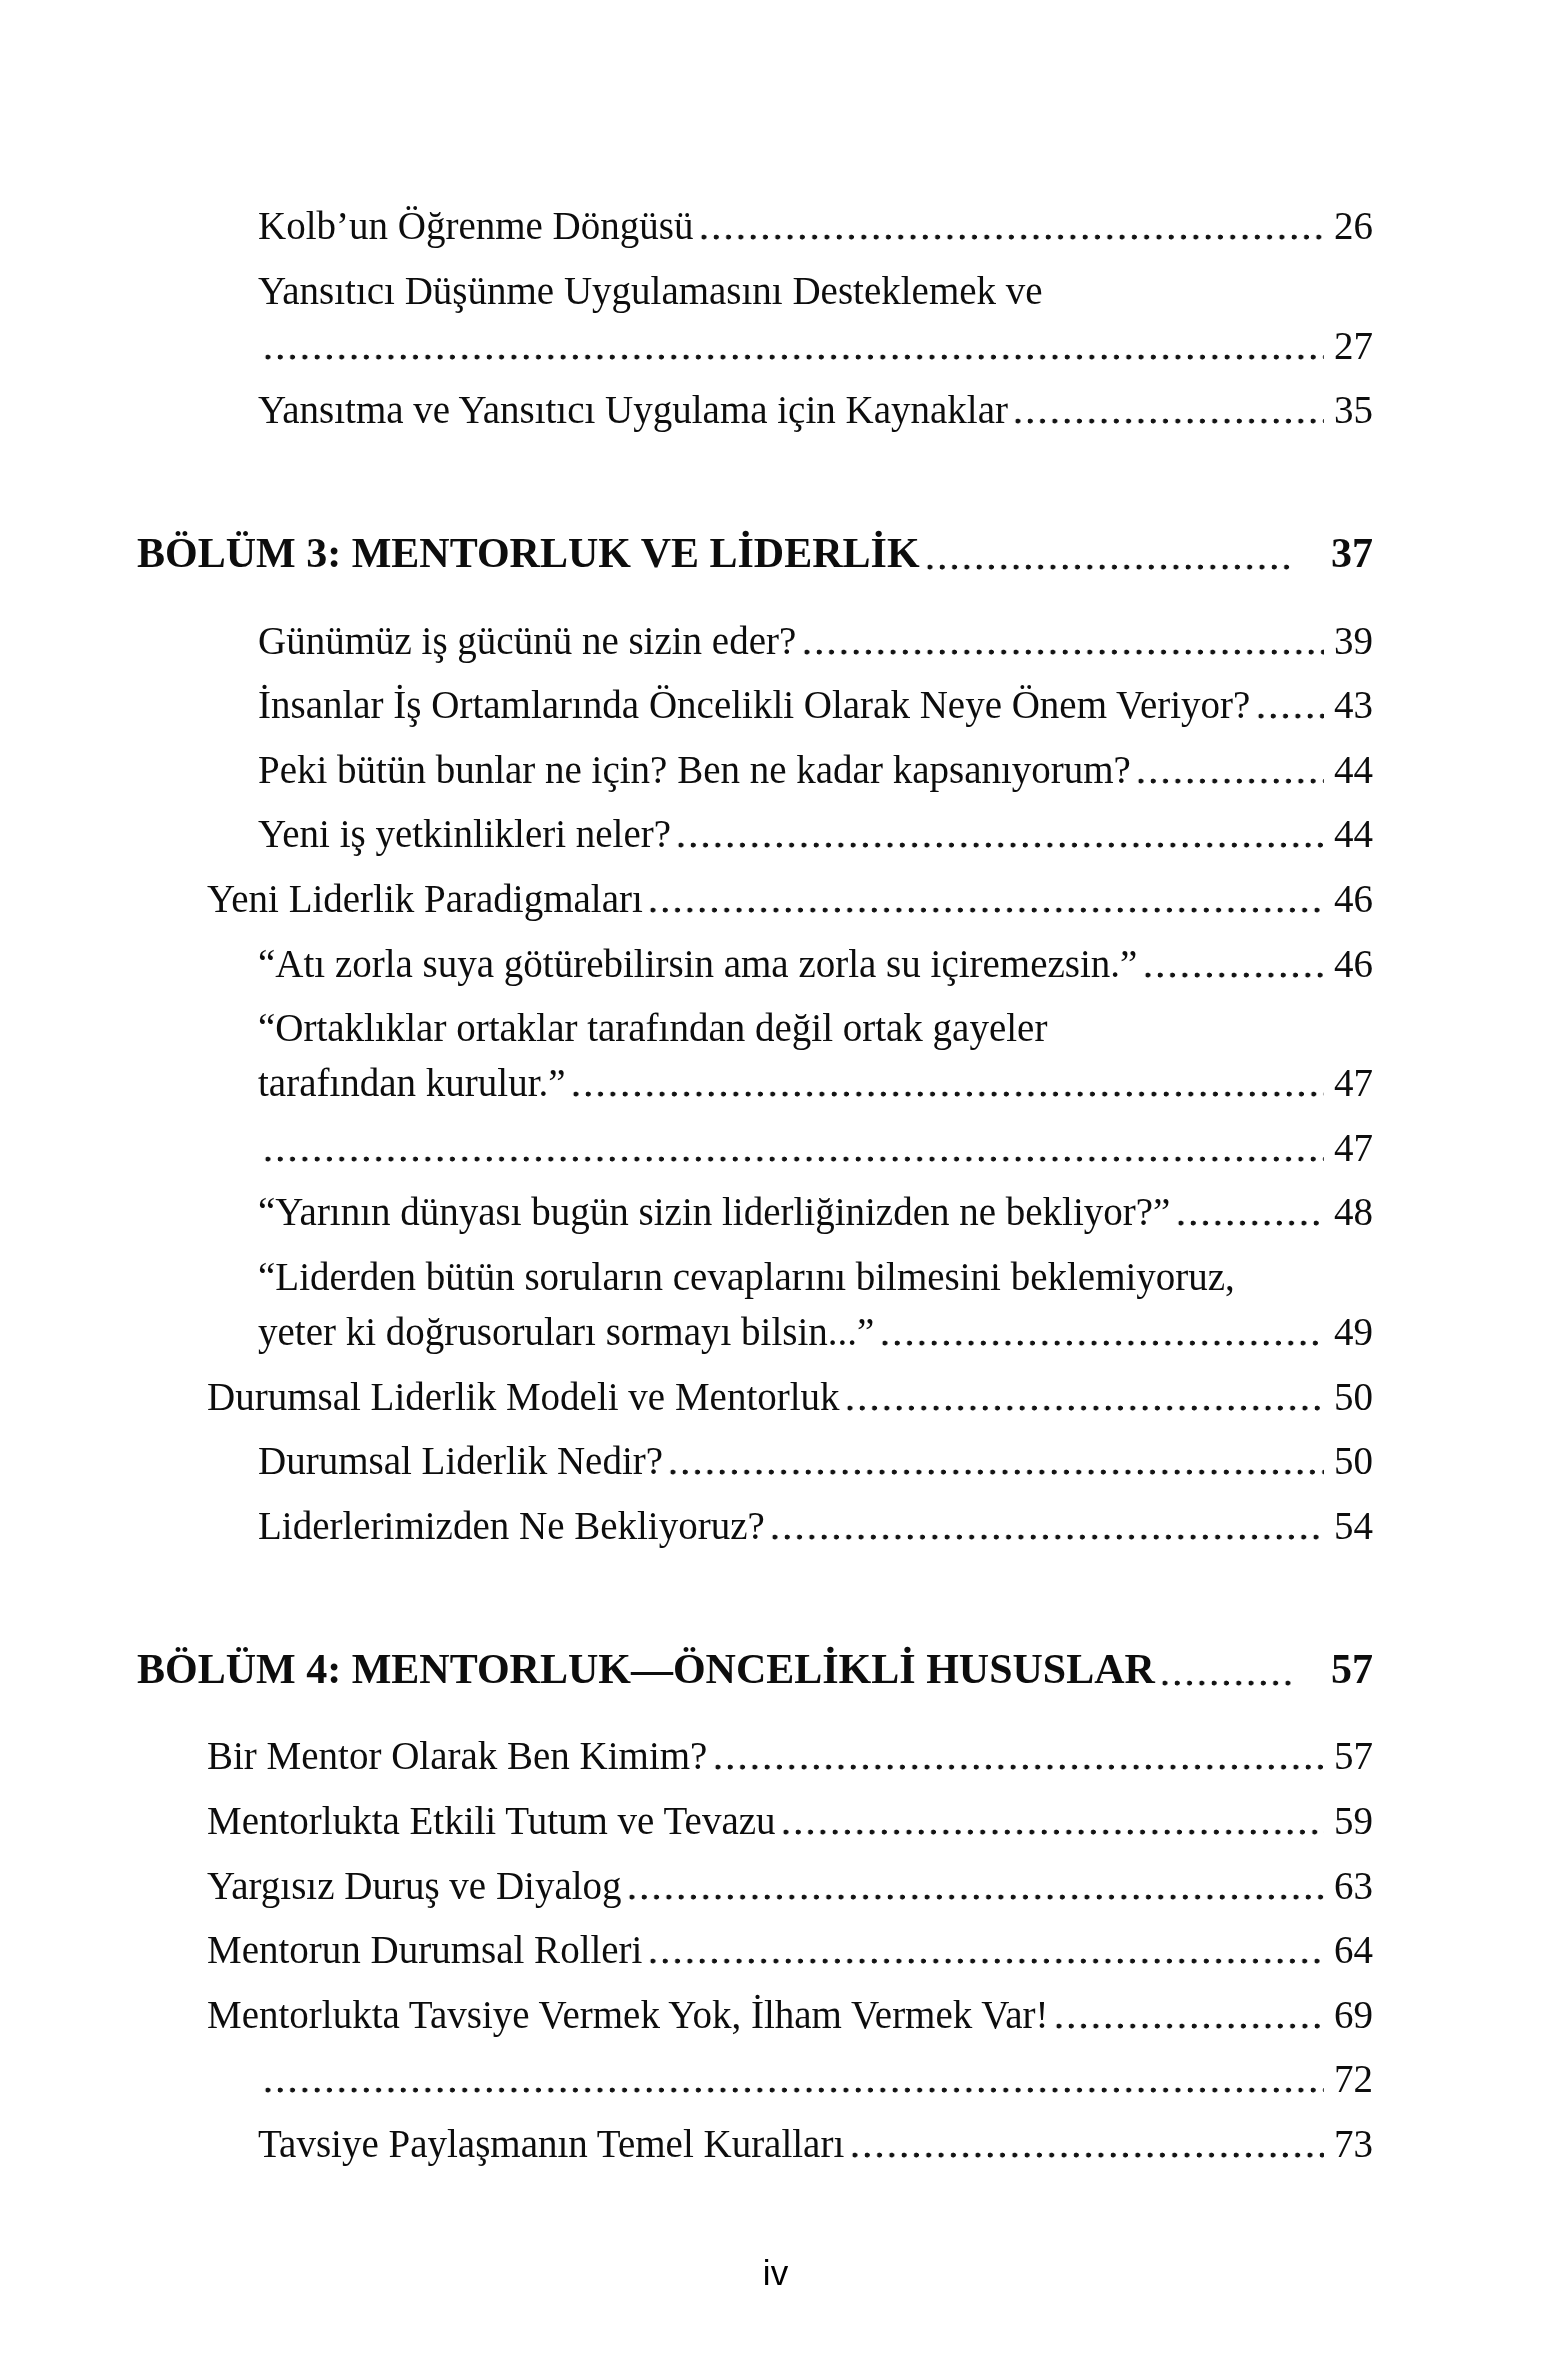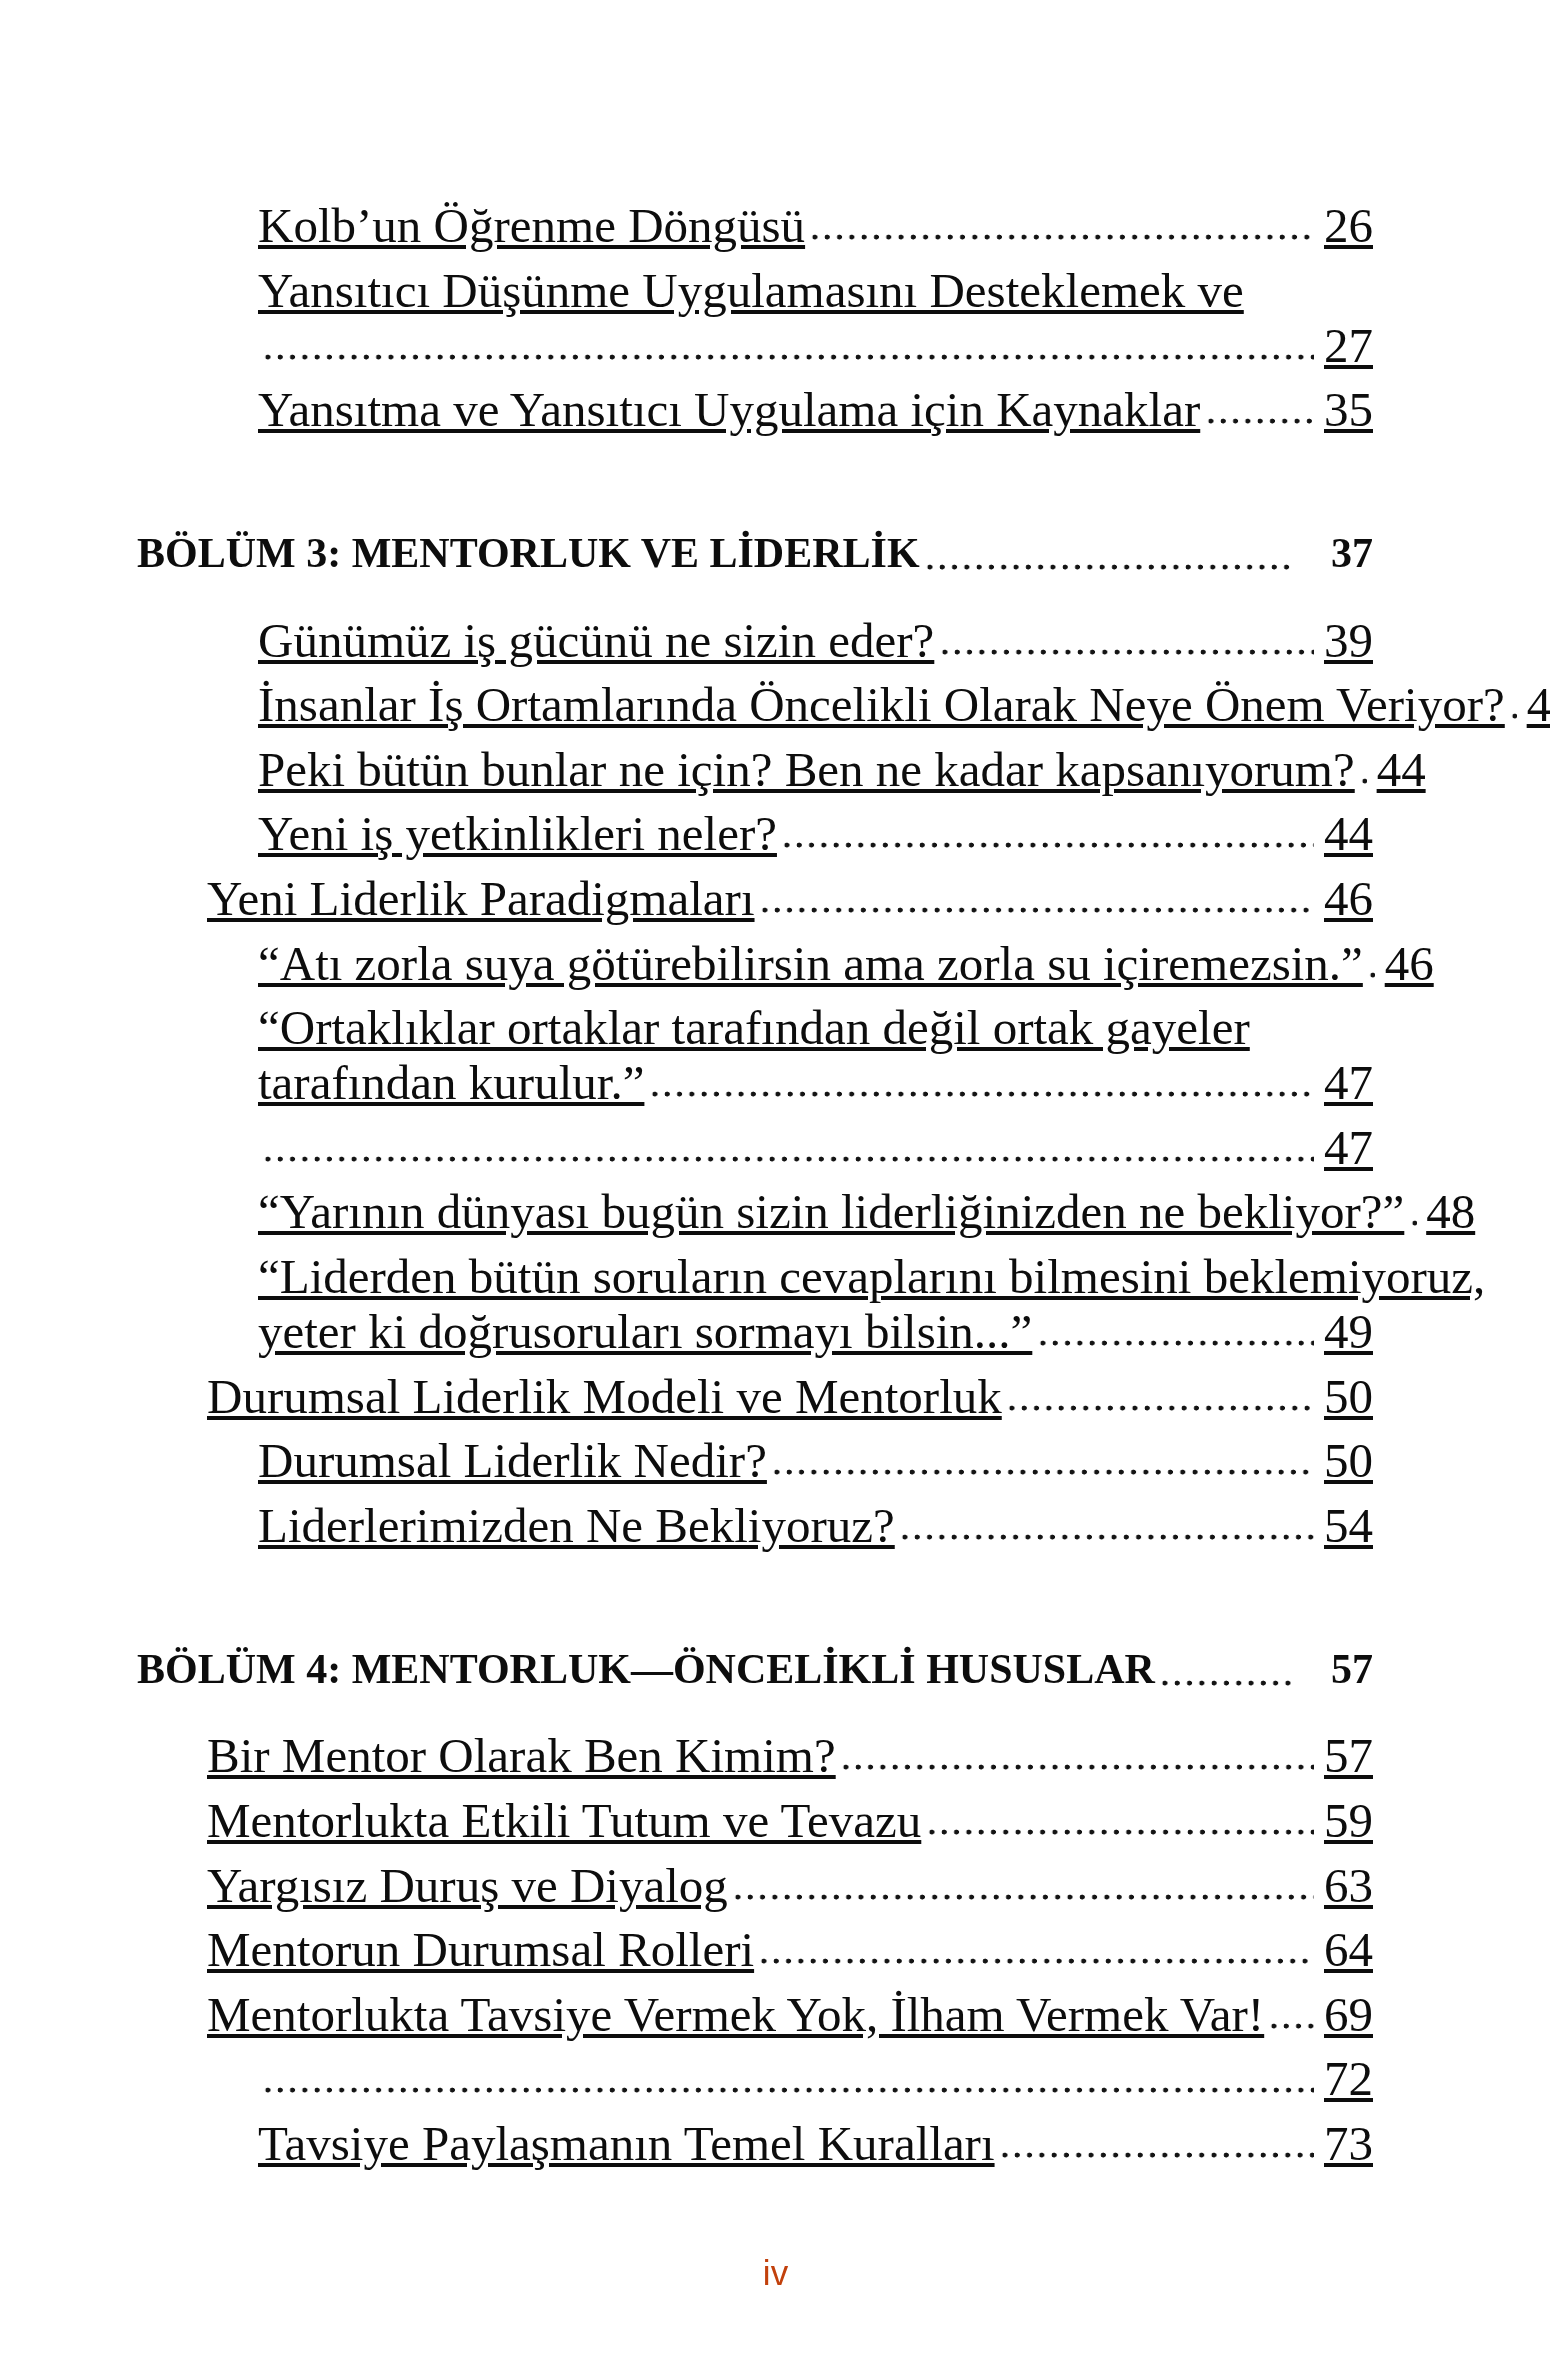--- a/index.html
+++ b/index.html
@@ -32,24 +32,23 @@
     margin-top: 89px;
     margin-bottom: 31.5px;
     white-space: nowrap;
   }
   .entry {
     margin-bottom: 9.6px;
   }
   .entry .row {
     display: flex;
     align-items: flex-start;
-    font-size: 49px;
+    font-size: 39px;
     line-height: 55px;
     white-space: nowrap;
-    text-decoration: underline;
   }
   .entry.level1 { padding-left: 70px; }
   .entry.level2 { padding-left: 121px; }
   .title { flex: 0 0 auto; }
   .leader {
     flex: 1 1 auto;
     min-width: 7px;
     height: 55px;
     margin-left: 5.3px;
     background-image: radial-gradient(circle at 3.1px 3.1px, #141414 2.2px, rgba(0,0,0,0) 2.8px);
@@ -70,21 +69,21 @@
   }
   .footer-folio {
     position: absolute;
     top: 2255px;
     left: 0;
     width: 1551px;
     text-align: center;
     font-family: "Liberation Sans", "DejaVu Sans", sans-serif;
     font-size: 35px;
     line-height: 35px;
-    color: #c2410c;
+    color: #000000;
   }
 </style>
 </head>
 <body>
 
 <div class="toc">
     <div class="toc-section">
       <div class="entry level2">
         <div class="row">
           <span class="title">Kolb’un Öğrenme Döngüsü</span>

